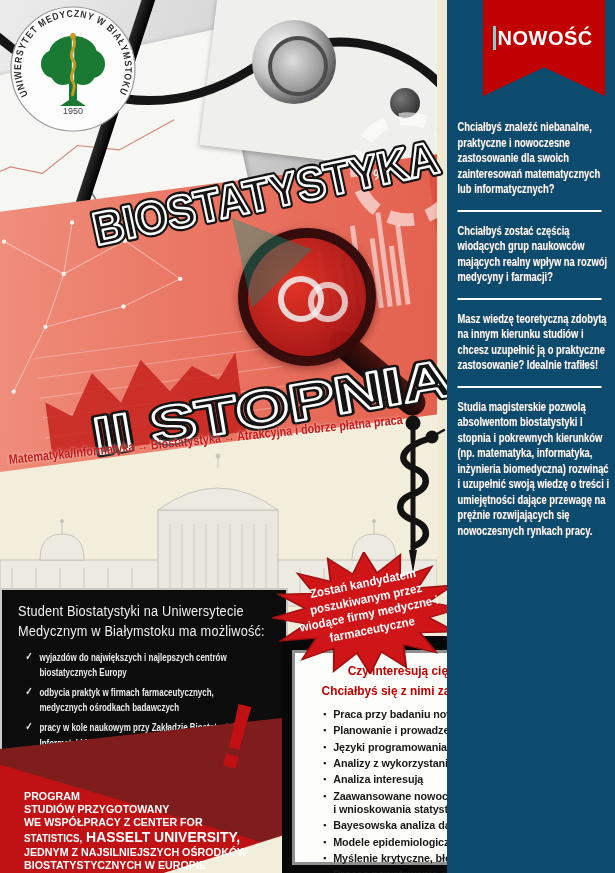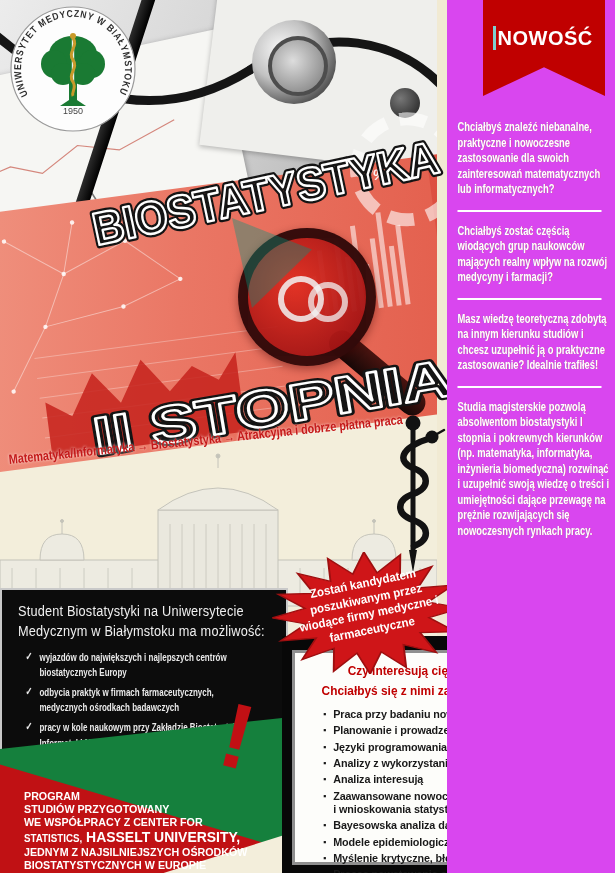--- a/index.html
+++ b/index.html
@@ -72,21 +72,21 @@
         border:2px solid #c9c9c9;border-bottom:none;box-sizing:border-box;
         clip-path:polygon(0 0,100% 0,100% 80%,0 100%);padding:11px 14px 0 16px;}
   .sbox-head{width:275px;transform:scaleX(.91);transform-origin:left top;color:#f0f0f0;
         font-size:14px;line-height:1.45;letter-spacing:.2px;}
   .sbox-items{margin-top:8px;width:300px;transform:scaleX(.76);transform-origin:left top;}
   .check-row{display:flex;gap:9px;margin:0 0 5px 10px;}
   .check{font-size:11px;font-weight:bold;color:#e8e8e8;}
   .check-text{font-size:10.5px;font-weight:600;color:#eaeaea;line-height:1.45;}
 
   
-  #gray-region{left:0;top:718px;width:282px;height:155px;background:#15803d;z-index:16;
+  #gray-region{left:0;top:718px;width:282px;height:155px;background:#7f1d1d;z-index:16;
         clip-path:polygon(0 20%,100% 0,100% 100%,0 100%);}
   #red-poly{left:0;top:0;width:282px;height:155px;background:#c01114;
         clip-path:polygon(0 30%,100% 84%,62% 100%,0 100%);}
   #cream-tri{left:0;top:0;width:282px;height:155px;background:#f3eedb;
         clip-path:polygon(58% 100%,100% 76%,100% 100%);}
   #program-text{left:24px;top:72px;color:#fff;font-weight:bold;transform:scaleX(.93);transform-origin:left top;}
   .pl-s{font-size:11.5px;line-height:13px;white-space:nowrap;}
   .pl-mix{line-height:15px;white-space:nowrap;}
   .pl-mix .sm{font-size:10.5px;} .pl-mix .lg{font-size:15px;}
   #excl{left:222px;top:690px;font-size:92px;font-weight:800;color:#c11014;z-index:17;
@@ -103,21 +103,21 @@
   #topics-panel{left:292px;top:650px;width:312px;height:215px;background:#fdfdfa;z-index:19;
         border:3px solid #8f8f8f;box-sizing:border-box;padding:8px 4px 0 4px;}
   .panel-head{width:340px;margin-left:-20px;transform:scaleX(.88);color:#c00000;font-weight:bold;
         font-size:13.5px;line-height:1.45;text-align:center;}
   .t-list{margin:8px 0 0 24px;}
   .t-row{display:flex;gap:7px;margin-bottom:2.8px;padding-right:4px;}
   .t-b{font-size:9px;color:#151515;font-weight:bold;margin-top:1px;}
   .t-t{font-size:10.8px;font-weight:700;color:#191919;line-height:1.25;letter-spacing:-.1px;}
 
   
-  #sidebar{left:447px;top:0;width:168px;height:873px;background:#d946ef;z-index:30;}
+  #sidebar{left:447px;top:0;width:168px;height:873px;background:#0c4a6e;z-index:30;}
   #ribbon{left:36px;top:0;width:122px;height:96px;background:#c00000;
         clip-path:polygon(0 0,100% 0,100% 100%,50% 70%,0 100%);}
   #ribbon-label{padding:26px 0 0 10px;color:#fff;font-weight:bold;font-size:20px;letter-spacing:.5px;
         display:flex;align-items:center;}
   .caret{display:inline-block;width:2.5px;height:24px;background:#7fd0cf;margin-right:2px;}
   #sidebar-paras{padding:120px 4px 0 14px;width:205px;transform:scaleX(.75);transform-origin:left top;}
   #sidebar-paras p{margin:0;color:#fff;font-size:12.5px;line-height:15.5px;font-weight:bold;
         text-shadow:1px 0 0 rgba(255,70,45,.3), -1px 0 0 rgba(0,200,200,.22);}
   #sidebar-paras hr{border:none;border-top:2px solid #fff;margin:12px 0;width:192px;}
 

